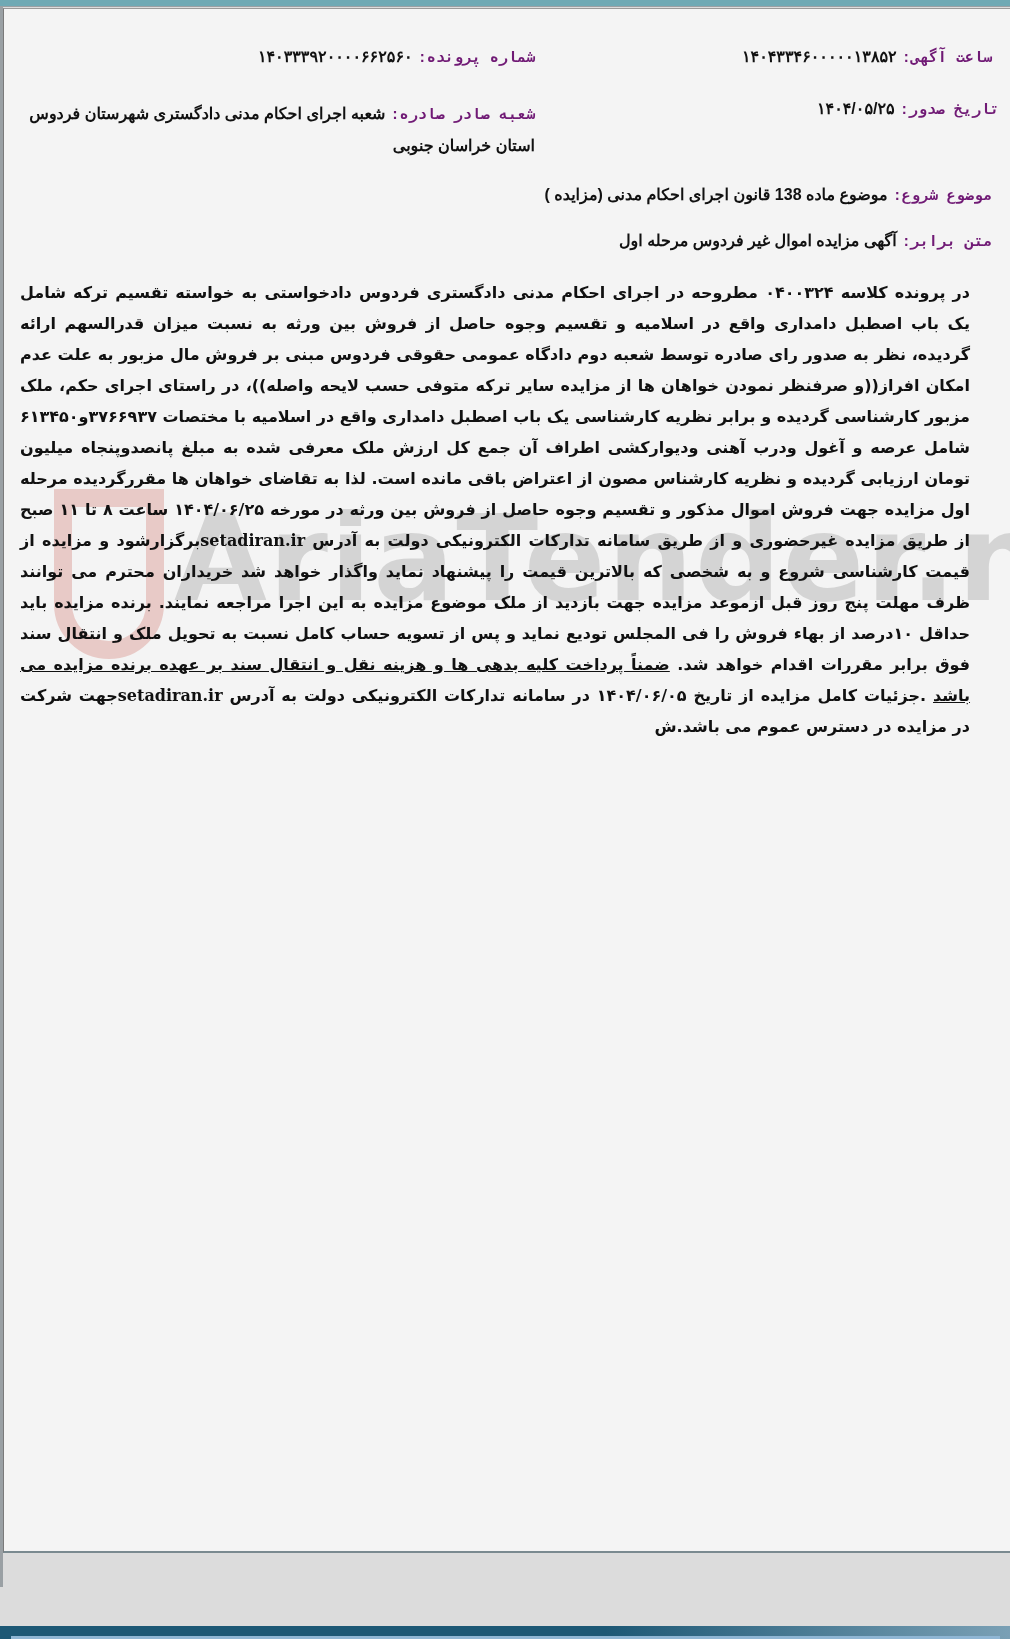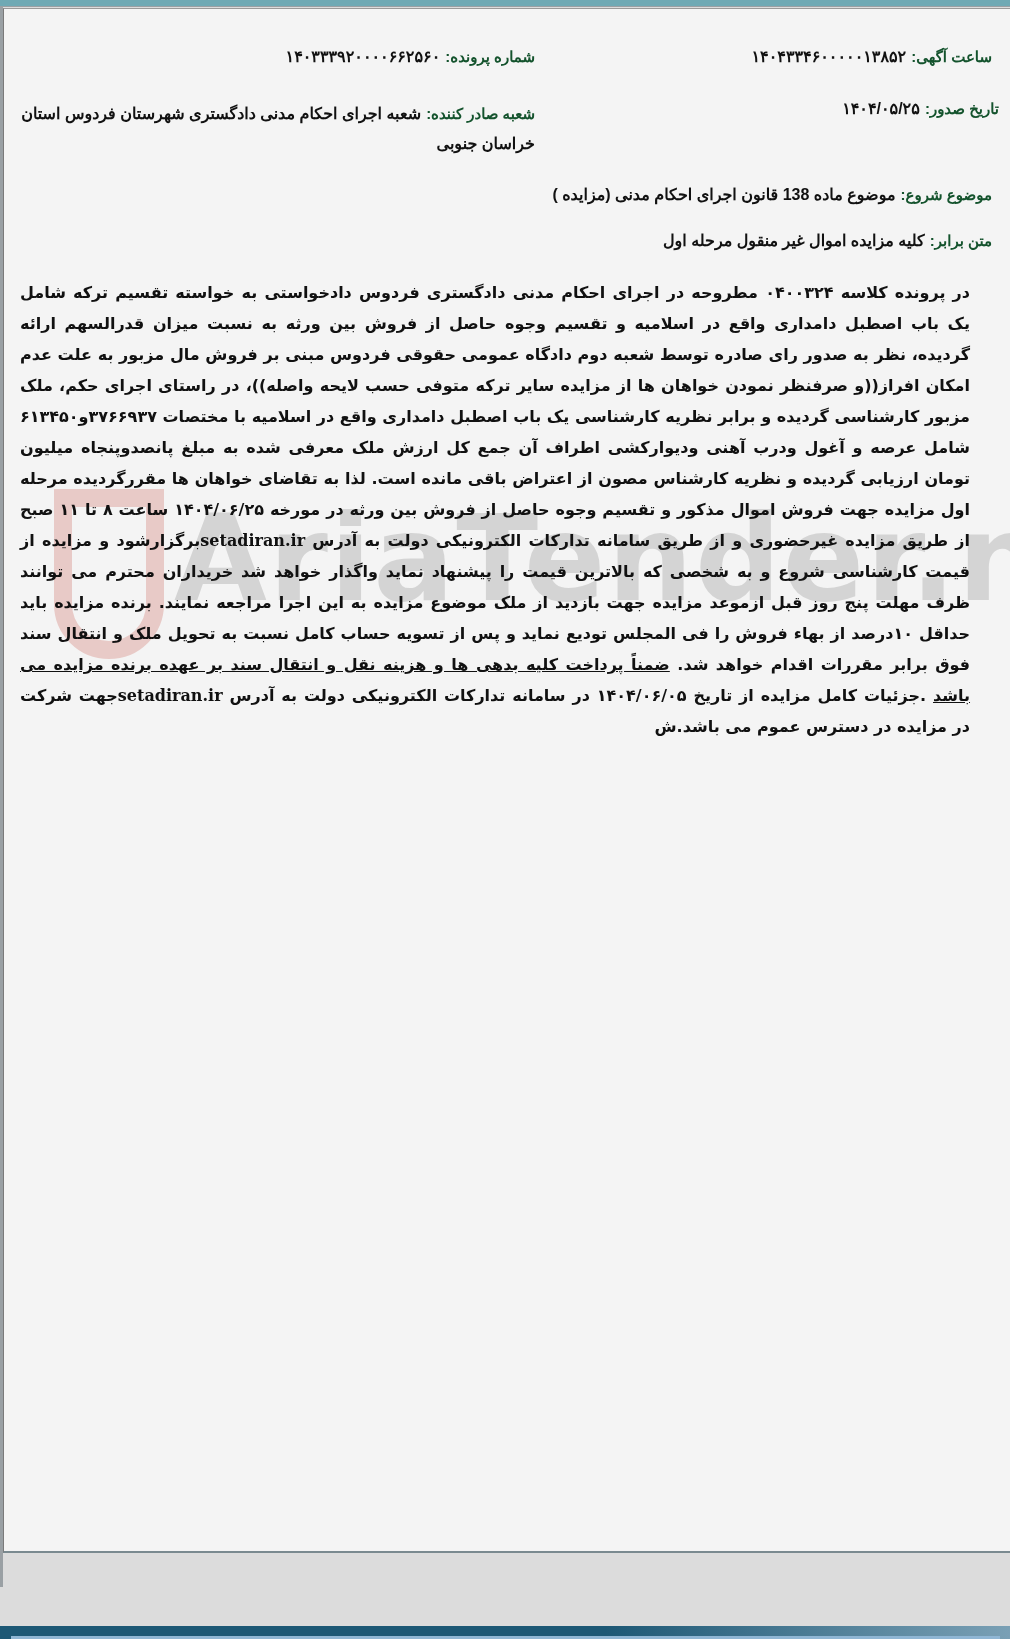--- a/index.html
+++ b/index.html
@@ -20,24 +20,24 @@
     }
     .panel {
       position: absolute; left: 3px; top: 8px; width: 1007px; height: 1545px;
       background: #f4f4f4;
       border-left: 1px solid #7a7a7a;
       border-top: 1px solid #9a9a9a;
       border-bottom: 2px solid #7a8a90;
       direction: rtl;
     }
     .meta-label {
-      color: #14532d;
+      color: #701a75;
       font-size: 15px;
       font-weight: bold;
-      font-family: Liberation Sans, sans-serif;
+      font-family: Liberation Mono, monospace;
     }
     .meta-value {
       color: #111;
       font-size: 16px;
       font-weight: bold;
       font-family: Liberation Sans, sans-serif;
     }
     .meta-row { position: absolute; white-space: nowrap; }
     #ad-number { right: 18px; top: 38px; }
     #case-number { right: 475px; top: 38px; }
@@ -103,32 +103,32 @@
     <span class="meta-label">شماره پرونده:</span>
     <span class="meta-value">۱۴۰۳۳۳۹۲۰۰۰۰۶۶۲۵۶۰</span>
   </div>
 
   <div class="meta-row" id="issue-date">
     <span class="meta-label">تاریخ صدور:</span>
     <span class="meta-value">۱۴۰۴/۰۵/۲۵</span>
   </div>
 
   <div class="meta-row" id="issuer">
-    <span class="meta-label">شعبه صادر کننده:</span>
+    <span class="meta-label">شعبه صادر صادره:</span>
     <span class="meta-value">شعبه اجرای احکام مدنی دادگستری شهرستان فردوس استان خراسان جنوبی</span>
   </div>
 
   <div class="meta-row" id="subject">
     <span class="meta-label">موضوع شروع:</span>
     <span class="meta-value">موضوع ماده 138 قانون اجرای احکام مدنی (مزایده )</span>
   </div>
 
   <div class="meta-row" id="ad-text-head">
     <span class="meta-label">متن برابر:</span>
-    <span class="meta-value">کلیه مزایده اموال غیر منقول مرحله اول</span>
+    <span class="meta-value">آگهی مزایده اموال غیر فردوس مرحله اول</span>
   </div>
 
   <div class="watermark">
     <div class="shield"></div>
     <div class="wm-text">AriaTender.net</div>
   </div>
 
   <div class="body-text">
     <span>در پرونده کلاسه ۰۴۰۰۳۲۴ مطروحه در اجرای احکام مدنی دادگستری فردوس دادخواستی به خواسته تقسیم ترکه شامل یک باب اصطبل دامداری واقع در اسلامیه و تقسیم وجوه حاصل از فروش بین ورثه به نسبت میزان قدرالسهم ارائه گردیده، نظر به صدور رای صادره توسط شعبه دوم دادگاه عمومی حقوقی فردوس مبنی بر فروش مال مزبور به علت عدم امکان افراز((و صرفنظر نمودن خواهان ها از مزایده سایر ترکه متوفی حسب لایحه واصله))، در راستای اجرای حکم، ملک مزبور کارشناسی گردیده و برابر نظریه کارشناسی یک باب اصطبل دامداری واقع در اسلامیه با مختصات ۳۷۶۶۹۳۷و۶۱۳۴۵۰ شامل عرصه و آغول ودرب آهنی ودیوارکشی اطراف آن جمع کل ارزش ملک معرفی شده به مبلغ پانصدوپنجاه میلیون تومان ارزیابی گردیده و نظریه کارشناس مصون از اعتراض باقی مانده است. لذا به تقاضای خواهان ها مقررگردیده مرحله اول مزایده جهت فروش اموال مذکور و تقسیم وجوه حاصل از فروش بین ورثه در مورخه ۱۴۰۴/۰۶/۲۵ ساعت ۸ تا ۱۱ صبح از طریق مزایده غیرحضوری و از طریق سامانه تدارکات الکترونیکی دولت به آدرس </span><span class="latin">setadiran.ir</span><span>برگزارشود و مزایده از قیمت کارشناسی شروع و به شخصی که بالاترین قیمت را پیشنهاد نماید واگذار خواهد شد خریداران محترم می توانند ظرف مهلت پنج روز قبل ازموعد مزایده جهت بازدید از ملک موضوع مزایده به این اجرا مراجعه نمایند. برنده مزایده باید حداقل ۱۰درصد از بهاء فروش را فی المجلس تودیع نماید و پس از تسویه حساب کامل نسبت به تحویل ملک و انتقال سند فوق برابر مقررات اقدام خواهد شد. </span><u>ضمناً پرداخت کلیه بدهی ها و هزینه نقل و انتقال سند بر عهده برنده مزایده می باشد</u><span> .جزئیات کامل مزایده از تاریخ ۱۴۰۴/۰۶/۰۵ در سامانه تدارکات الکترونیکی دولت به آدرس </span><span class="latin">setadiran.ir</span><span>جهت شرکت در مزایده در دسترس عموم می باشد.ش</span>
   </div>

